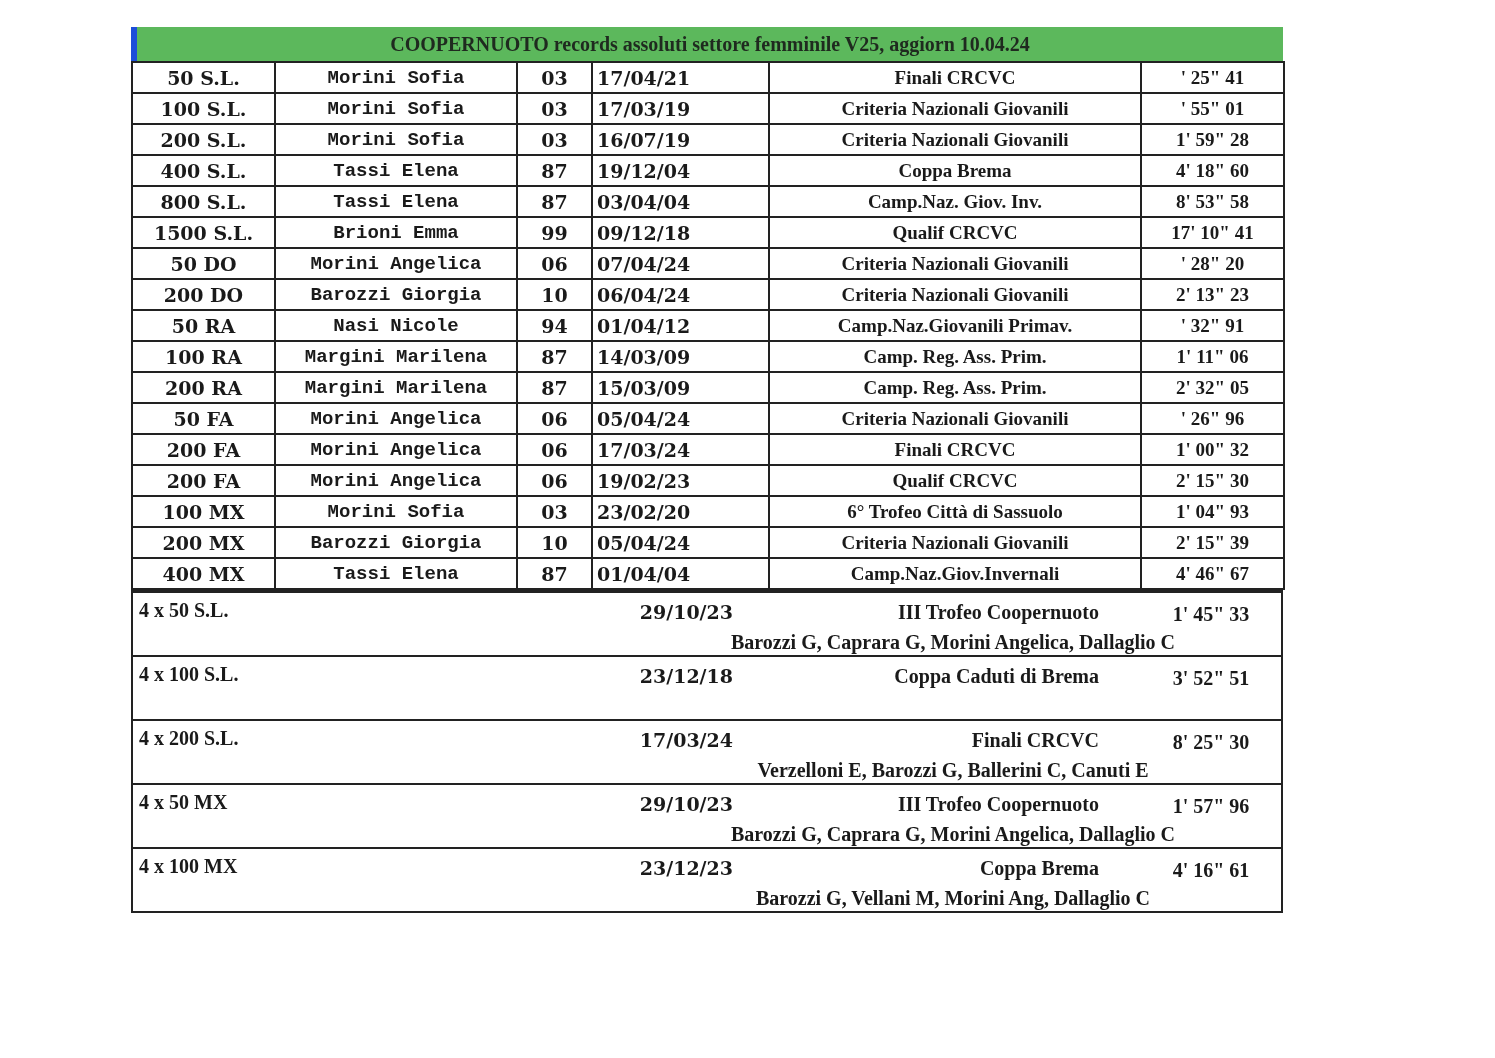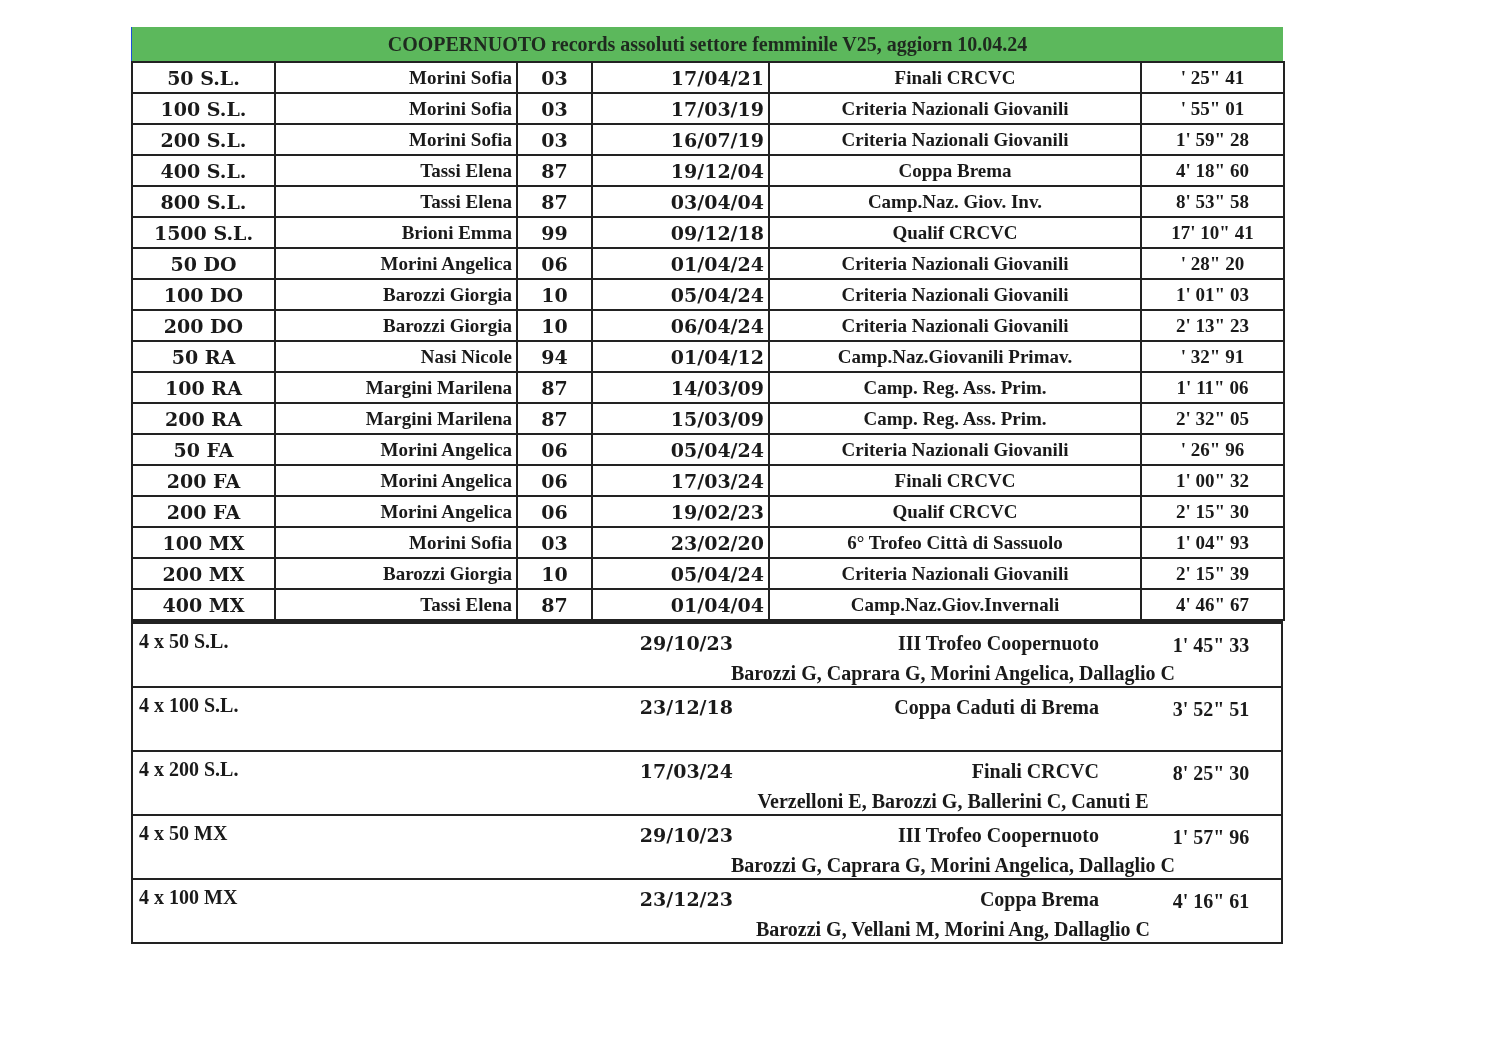--- a/index.html
+++ b/index.html
@@ -1,28 +1,28 @@
 <!DOCTYPE html>
 <html><head>
 <meta charset="utf-8">
 <style>
   html, body { margin: 0; padding: 0; background: #ffffff; }
   body { width: 1495px; height: 1058px; position: relative; overflow: hidden;
          font-family: "DejaVu Serif", "Liberation Serif", serif; color: #1a1a1a; }
   .sheet { position: absolute; left: 131px; top: 27px; width: 1152px; }
   .title-bar { height: 34px; background: #5cb85c; display: flex; align-items: center; justify-content: center;
                font-family: "Liberation Serif", serif; font-weight: bold; font-size: 20px; color: #1f2a1f;
-               border-left: 1px solid #1d4ed8; }
+               border-left: 6px solid #1d4ed8; }
   table.records { border-collapse: collapse; width: 1152px; table-layout: fixed; }
   table.records td { border: 2px solid #222; height: 29px; padding: 0 4px; font-weight: bold; white-space: nowrap;
                      font-size: 19px; }
   td.ev { text-align: center; font-family: "DejaVu Serif", serif; margin-left: 8px; }
-  td.nm { text-align: right; font-family: Liberation Serif, serif; }
+  td.nm { text-align: center; font-family: Liberation Mono, monospace; }
   td.yr { text-align: center; font-family: "DejaVu Serif", serif; }
-  td.dt { text-align: right; font-family: "DejaVu Serif", serif; }
+  td.dt { text-align: left; font-family: "DejaVu Serif", serif; }
   td.mt { text-align: center; font-family: "Liberation Serif", serif; font-size: 20px; }
   td.tm { text-align: center; font-family: "Liberation Serif", serif; font-size: 20px; }
   .relays { border-left: 2px solid #222; border-right: 2px solid #222; border-bottom: 2px solid #222; }
   .relay { position: relative; height: 62px; border-top: 2px solid #222; font-family: "Liberation Serif", serif;
            font-weight: bold; font-size: 20px; }
   .relay:first-child { border-top: 3px solid #222; }
   .relay .r-ev { position: absolute; left: 6px; top: 6px; text-align: right; }
   .relay .r-dt { position: absolute; left: 490px; top: 8px; width: 110px; text-align: right; font-family: "DejaVu Serif", serif; font-size: 19px; }
   .relay .r-mt { position: absolute; left: 646px; top: 8px; width: 320px; text-align: right; }
   .relay .r-tm { position: absolute; left: 1008px; top: 10px; width: 140px; text-align: center; }
@@ -90,31 +90,23 @@
           <td class="nm">Brioni Emma</td>
           <td class="yr">99</td>
           <td class="dt">09/12/18</td>
           <td class="mt">Qualif CRCVC</td>
           <td class="tm">17' 10" 41</td>
         </tr>
         <tr>
           <td class="ev">50 DO</td>
           <td class="nm">Morini Angelica</td>
           <td class="yr">06</td>
-          <td class="dt">01/04/24</td>
+          <td class="dt">07/04/24</td>
           <td class="mt">Criteria Nazionali Giovanili</td>
           <td class="tm">' 28" 20</td>
-        </tr>
-        <tr>
-          <td class="ev">100 DO</td>
-          <td class="nm">Barozzi Giorgia</td>
-          <td class="yr">10</td>
-          <td class="dt">05/04/24</td>
-          <td class="mt">Criteria Nazionali Giovanili</td>
-          <td class="tm">1' 01" 03</td>
         </tr>
         <tr>
           <td class="ev">200 DO</td>
           <td class="nm">Barozzi Giorgia</td>
           <td class="yr">10</td>
           <td class="dt">06/04/24</td>
           <td class="mt">Criteria Nazionali Giovanili</td>
           <td class="tm">2' 13" 23</td>
         </tr>
         <tr>

